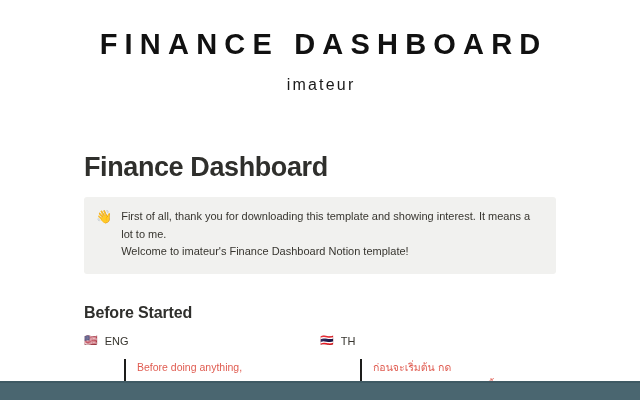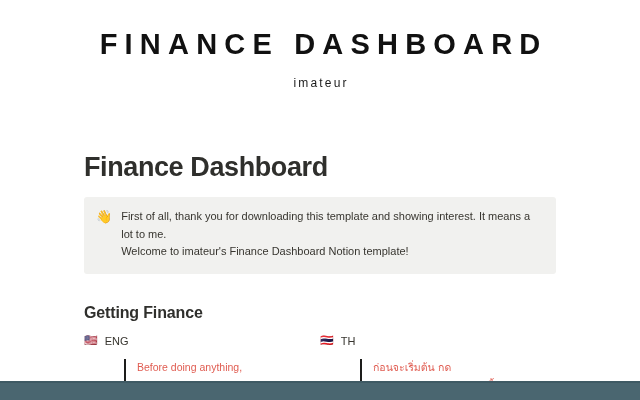--- a/index.html
+++ b/index.html
@@ -32,21 +32,21 @@
     font-size: 29px;
     font-weight: 700;
     letter-spacing: 7.2px;
     color: #111111;
     line-height: 1;
     white-space: nowrap;
     text-indent: 7.2px;
   }
   .cover-subtitle {
     margin-top: 17px;
-    font-size: 12px;
+    font-size: 16px;
     font-weight: 400;
     letter-spacing: 2.2px;
     color: #1a1a1a;
     white-space: nowrap;
     text-indent: 2.2px;
   }
 
   
   .page-body {
     padding: 42px 0 0 0;
@@ -171,21 +171,21 @@
     <h1 class="page-title">Finance Dashboard</h1>
 
     <div class="callout">
       <span class="callout-icon">👋</span>
       <div class="callout-text">
         <p>First of all, thank you for downloading this template and showing interest. It means a lot to me.</p>
         <p>Welcome to imateur's Finance Dashboard Notion template!</p>
       </div>
     </div>
 
-    <h2 class="section-heading">Getting Finance</h2>
+    <h2 class="section-heading">Before Started</h2>
 
     <div class="columns">
 
       <div class="column">
         <div class="col-head">
           <span class="flag-icon">🇺🇸</span>
           <span>ENG</span>
         </div>
         <blockquote class="quote">
           <p>Before doing anything, duplicate this page by clicking on "Duplicate" on the</p>

